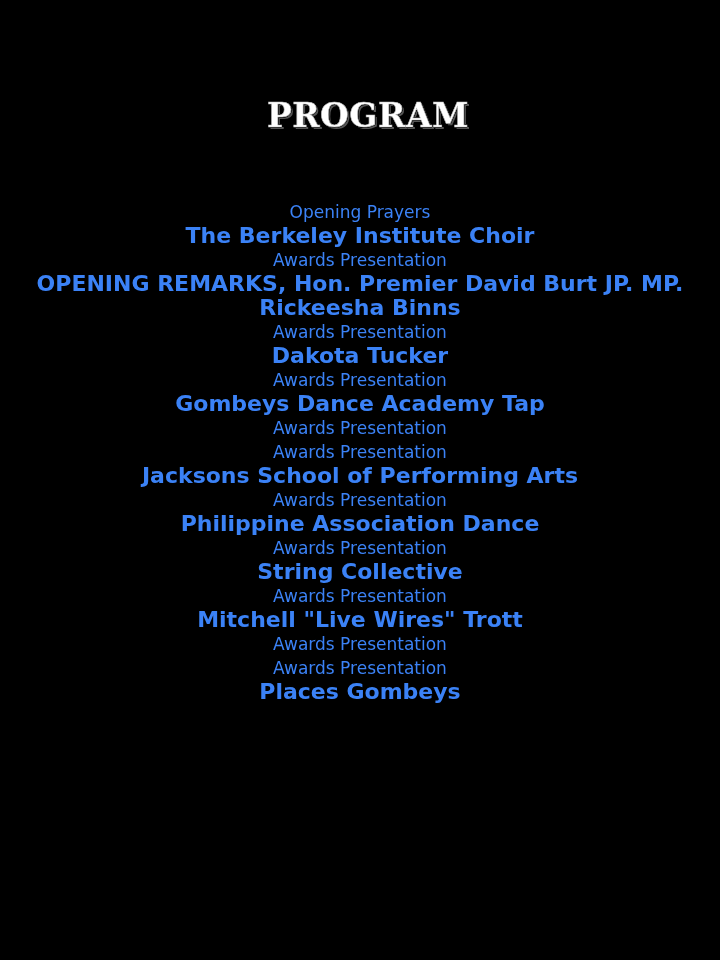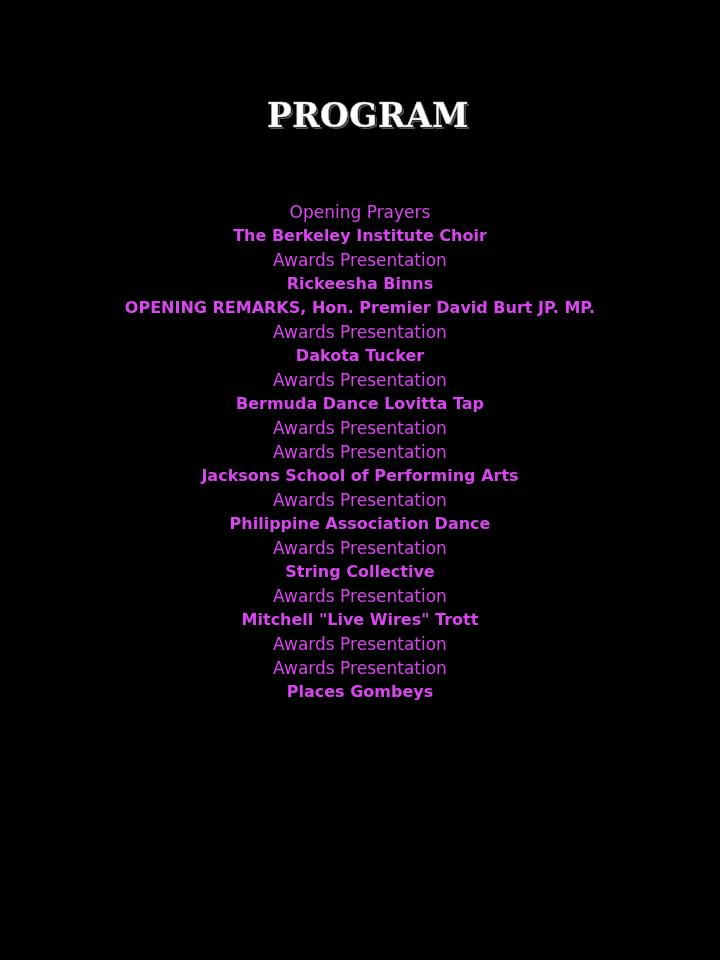--- a/index.html
+++ b/index.html
@@ -44,49 +44,49 @@
   .program-list {
     position: absolute;
     top: 200px;
     left: 0;
     width: 720px;
     text-align: center;
   }
   .line {
     line-height: 24px;
     font-size: 17.5px;
-    color: #d946ef;
+    color: #3b82f6;
     white-space: nowrap;
   }
   .line.performer {
     font-weight: bold;
-    font-size: 16px;
+    font-size: 22px;
   }
   .line.award {
     font-weight: normal;
     font-size: 17px;
   }
 </style>
 </head>
 <body>
 
 <div class="slide">
 
   <div class="title">PROGRAM</div>
 
   <div class="program-list">
       <div class="line award">Opening Prayers</div>
       <div class="line performer">The Berkeley Institute Choir</div>
       <div class="line award">Awards Presentation</div>
+      <div class="line performer">OPENING REMARKS, Hon. Premier David Burt JP. MP.</div>
       <div class="line performer">Rickeesha Binns</div>
-      <div class="line performer">OPENING REMARKS, Hon. Premier David Burt JP. MP.</div>
       <div class="line award">Awards Presentation</div>
       <div class="line performer">Dakota Tucker</div>
       <div class="line award">Awards Presentation</div>
-      <div class="line performer">Bermuda Dance Lovitta Tap</div>
+      <div class="line performer">Gombeys Dance Academy Tap</div>
       <div class="line award">Awards Presentation</div>
       <div class="line award">Awards Presentation</div>
       <div class="line performer">Jacksons School of Performing Arts</div>
       <div class="line award">Awards Presentation</div>
       <div class="line performer">Philippine Association Dance</div>
       <div class="line award">Awards Presentation</div>
       <div class="line performer">String Collective</div>
       <div class="line award">Awards Presentation</div>
       <div class="line performer">Mitchell "Live Wires" Trott</div>
       <div class="line award">Awards Presentation</div>

